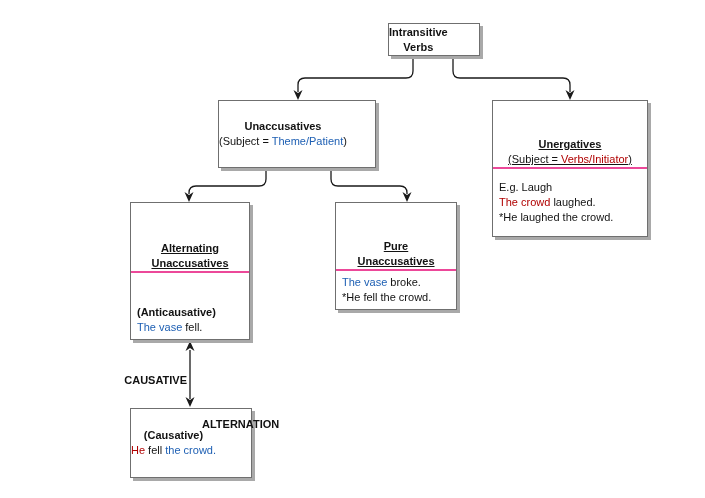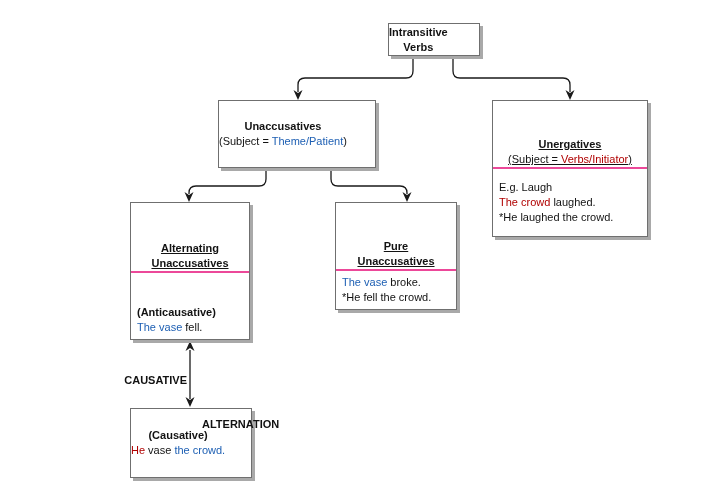--- a/index.html
+++ b/index.html
@@ -151,20 +151,20 @@
     </div>
     <div class="bd">
       <div><span class="blue">The vase</span><span> broke.</span></div>
       <div>*He fell the crowd.</div>
     </div>
   </div>
 
   <div class="box center" id="b-caus">
     <div class="col">
       <div class="t">(Causative)</div>
-      <div><span class="red">He</span><span> vase </span><span class="blue">the crowd.</span></div>
+      <div><span class="red">He</span><span> fell </span><span class="blue">the crowd.</span></div>
     </div>
   </div>
 
   <div class="alt-label" id="lbl-causative">CAUSATIVE</div>
   <div class="alt-label" id="lbl-alternation">ALTERNATION</div>
 
 </div>
 
 </body></html>

